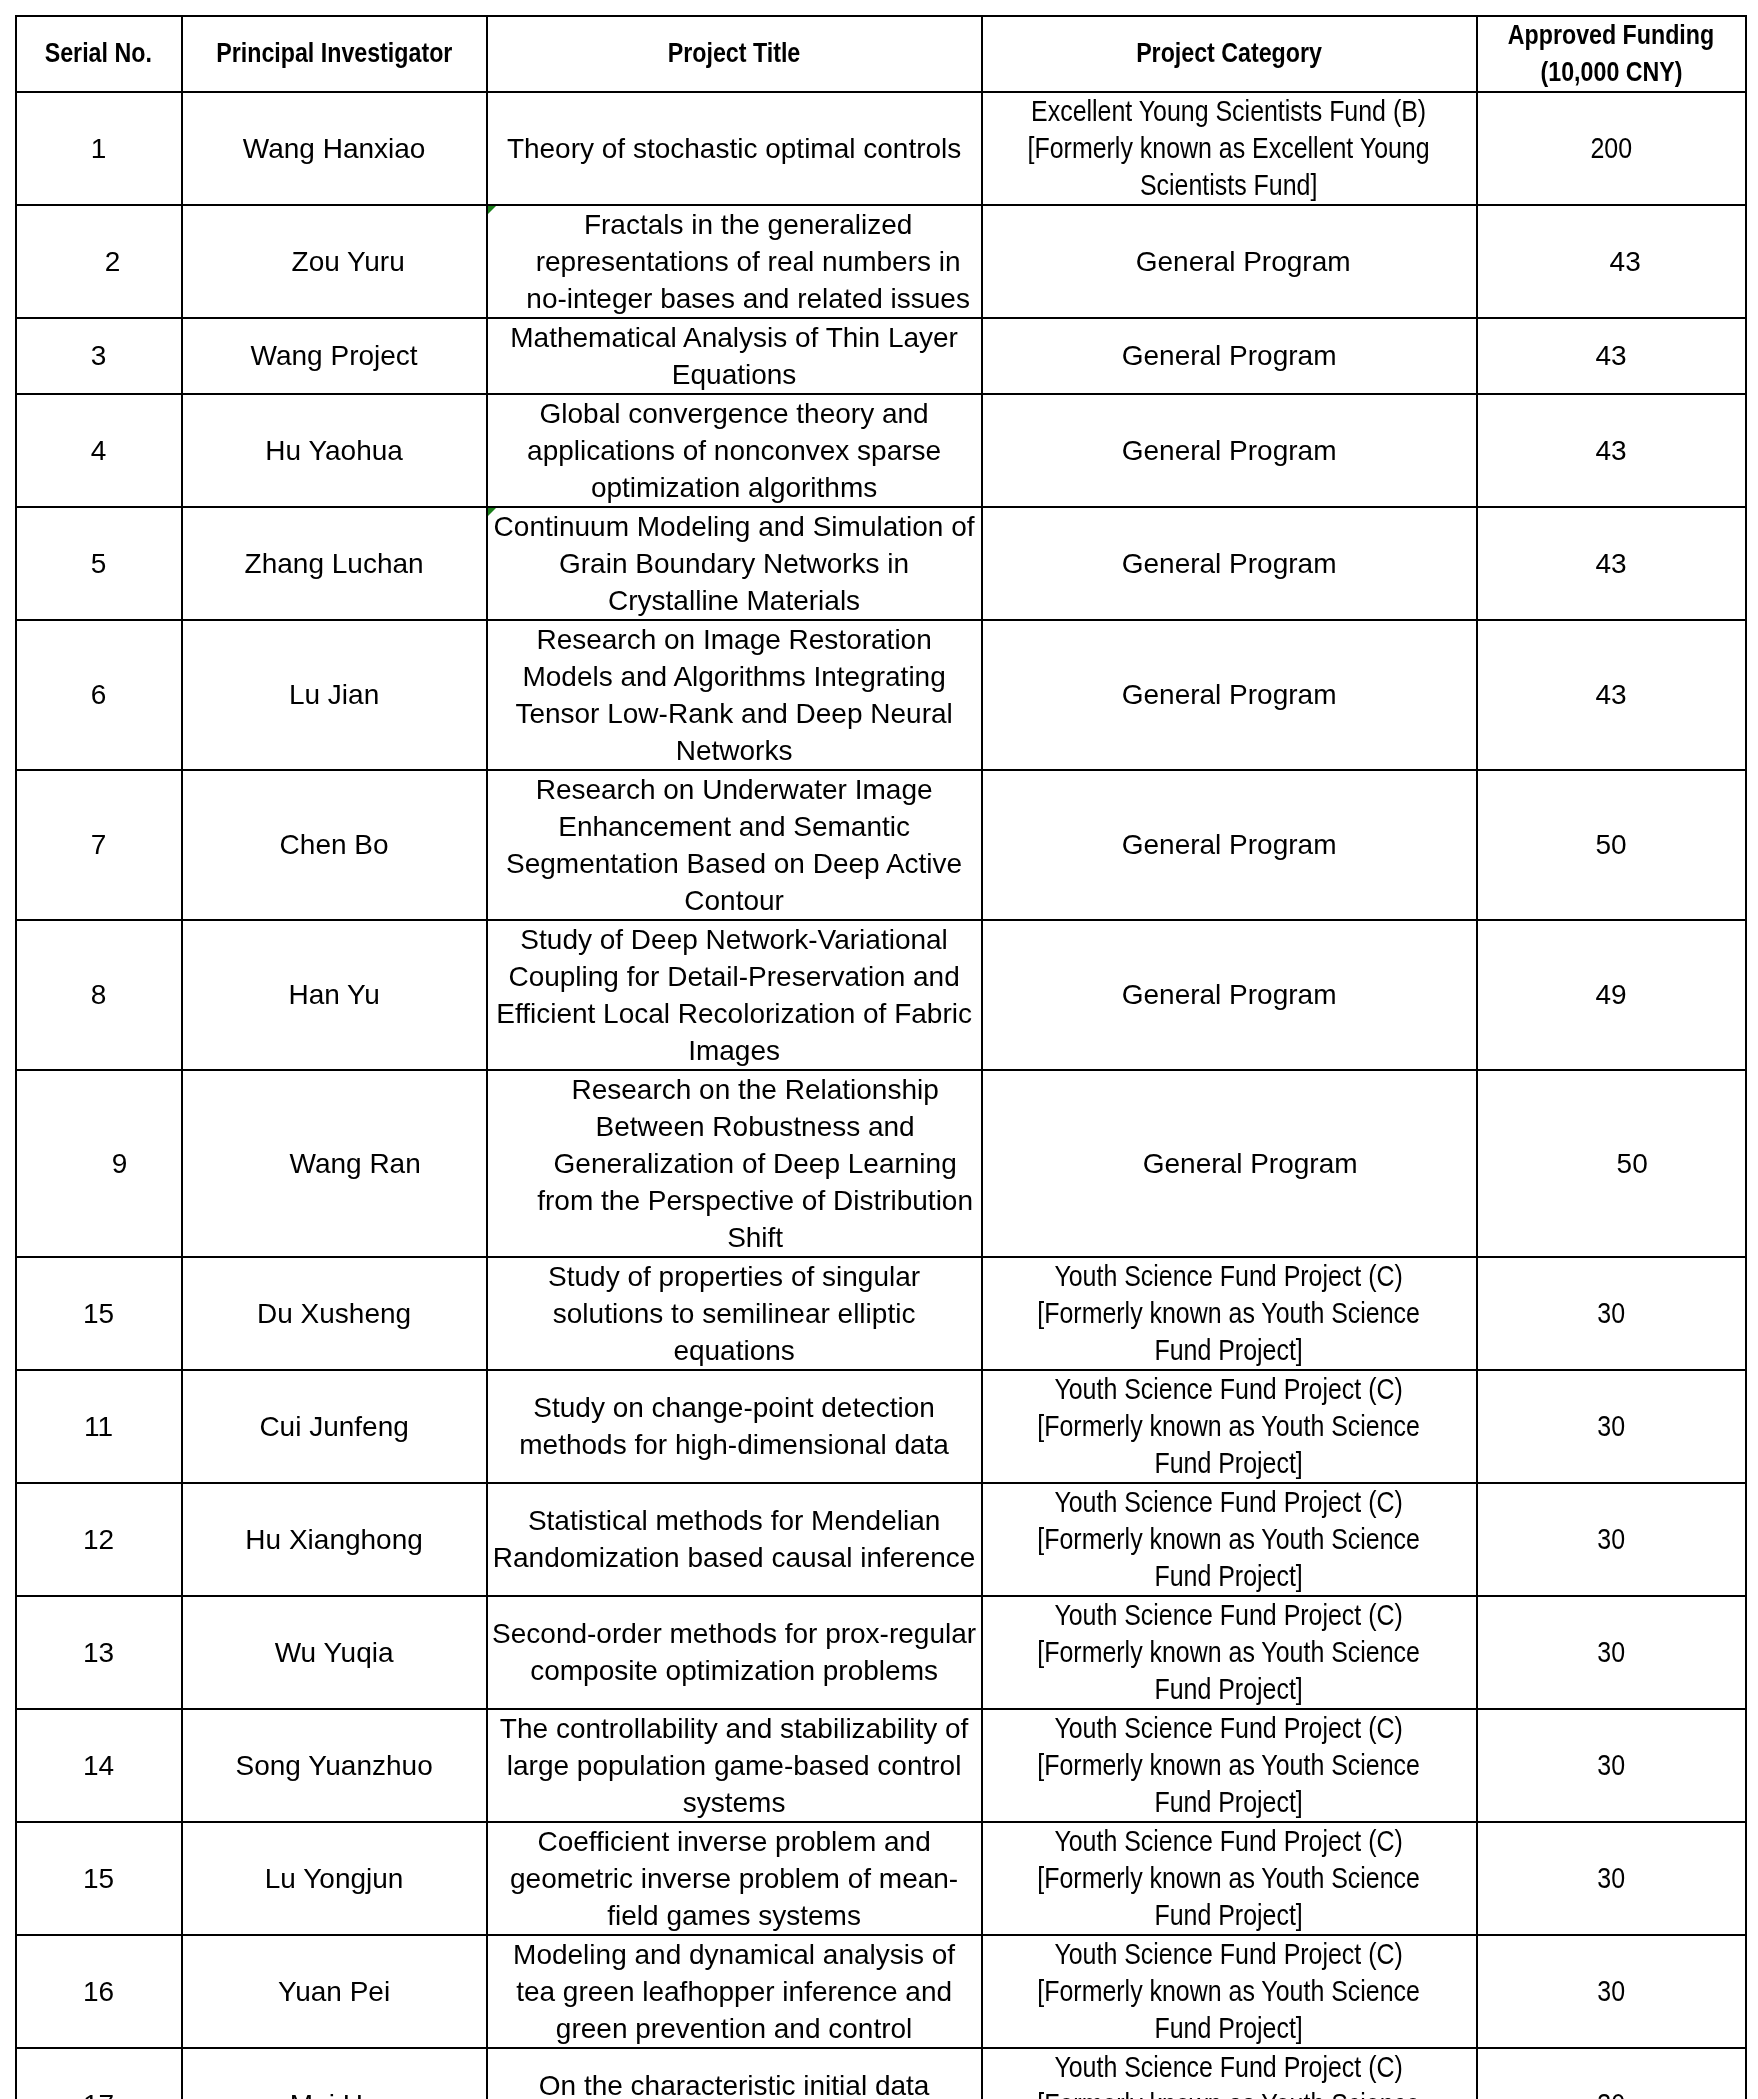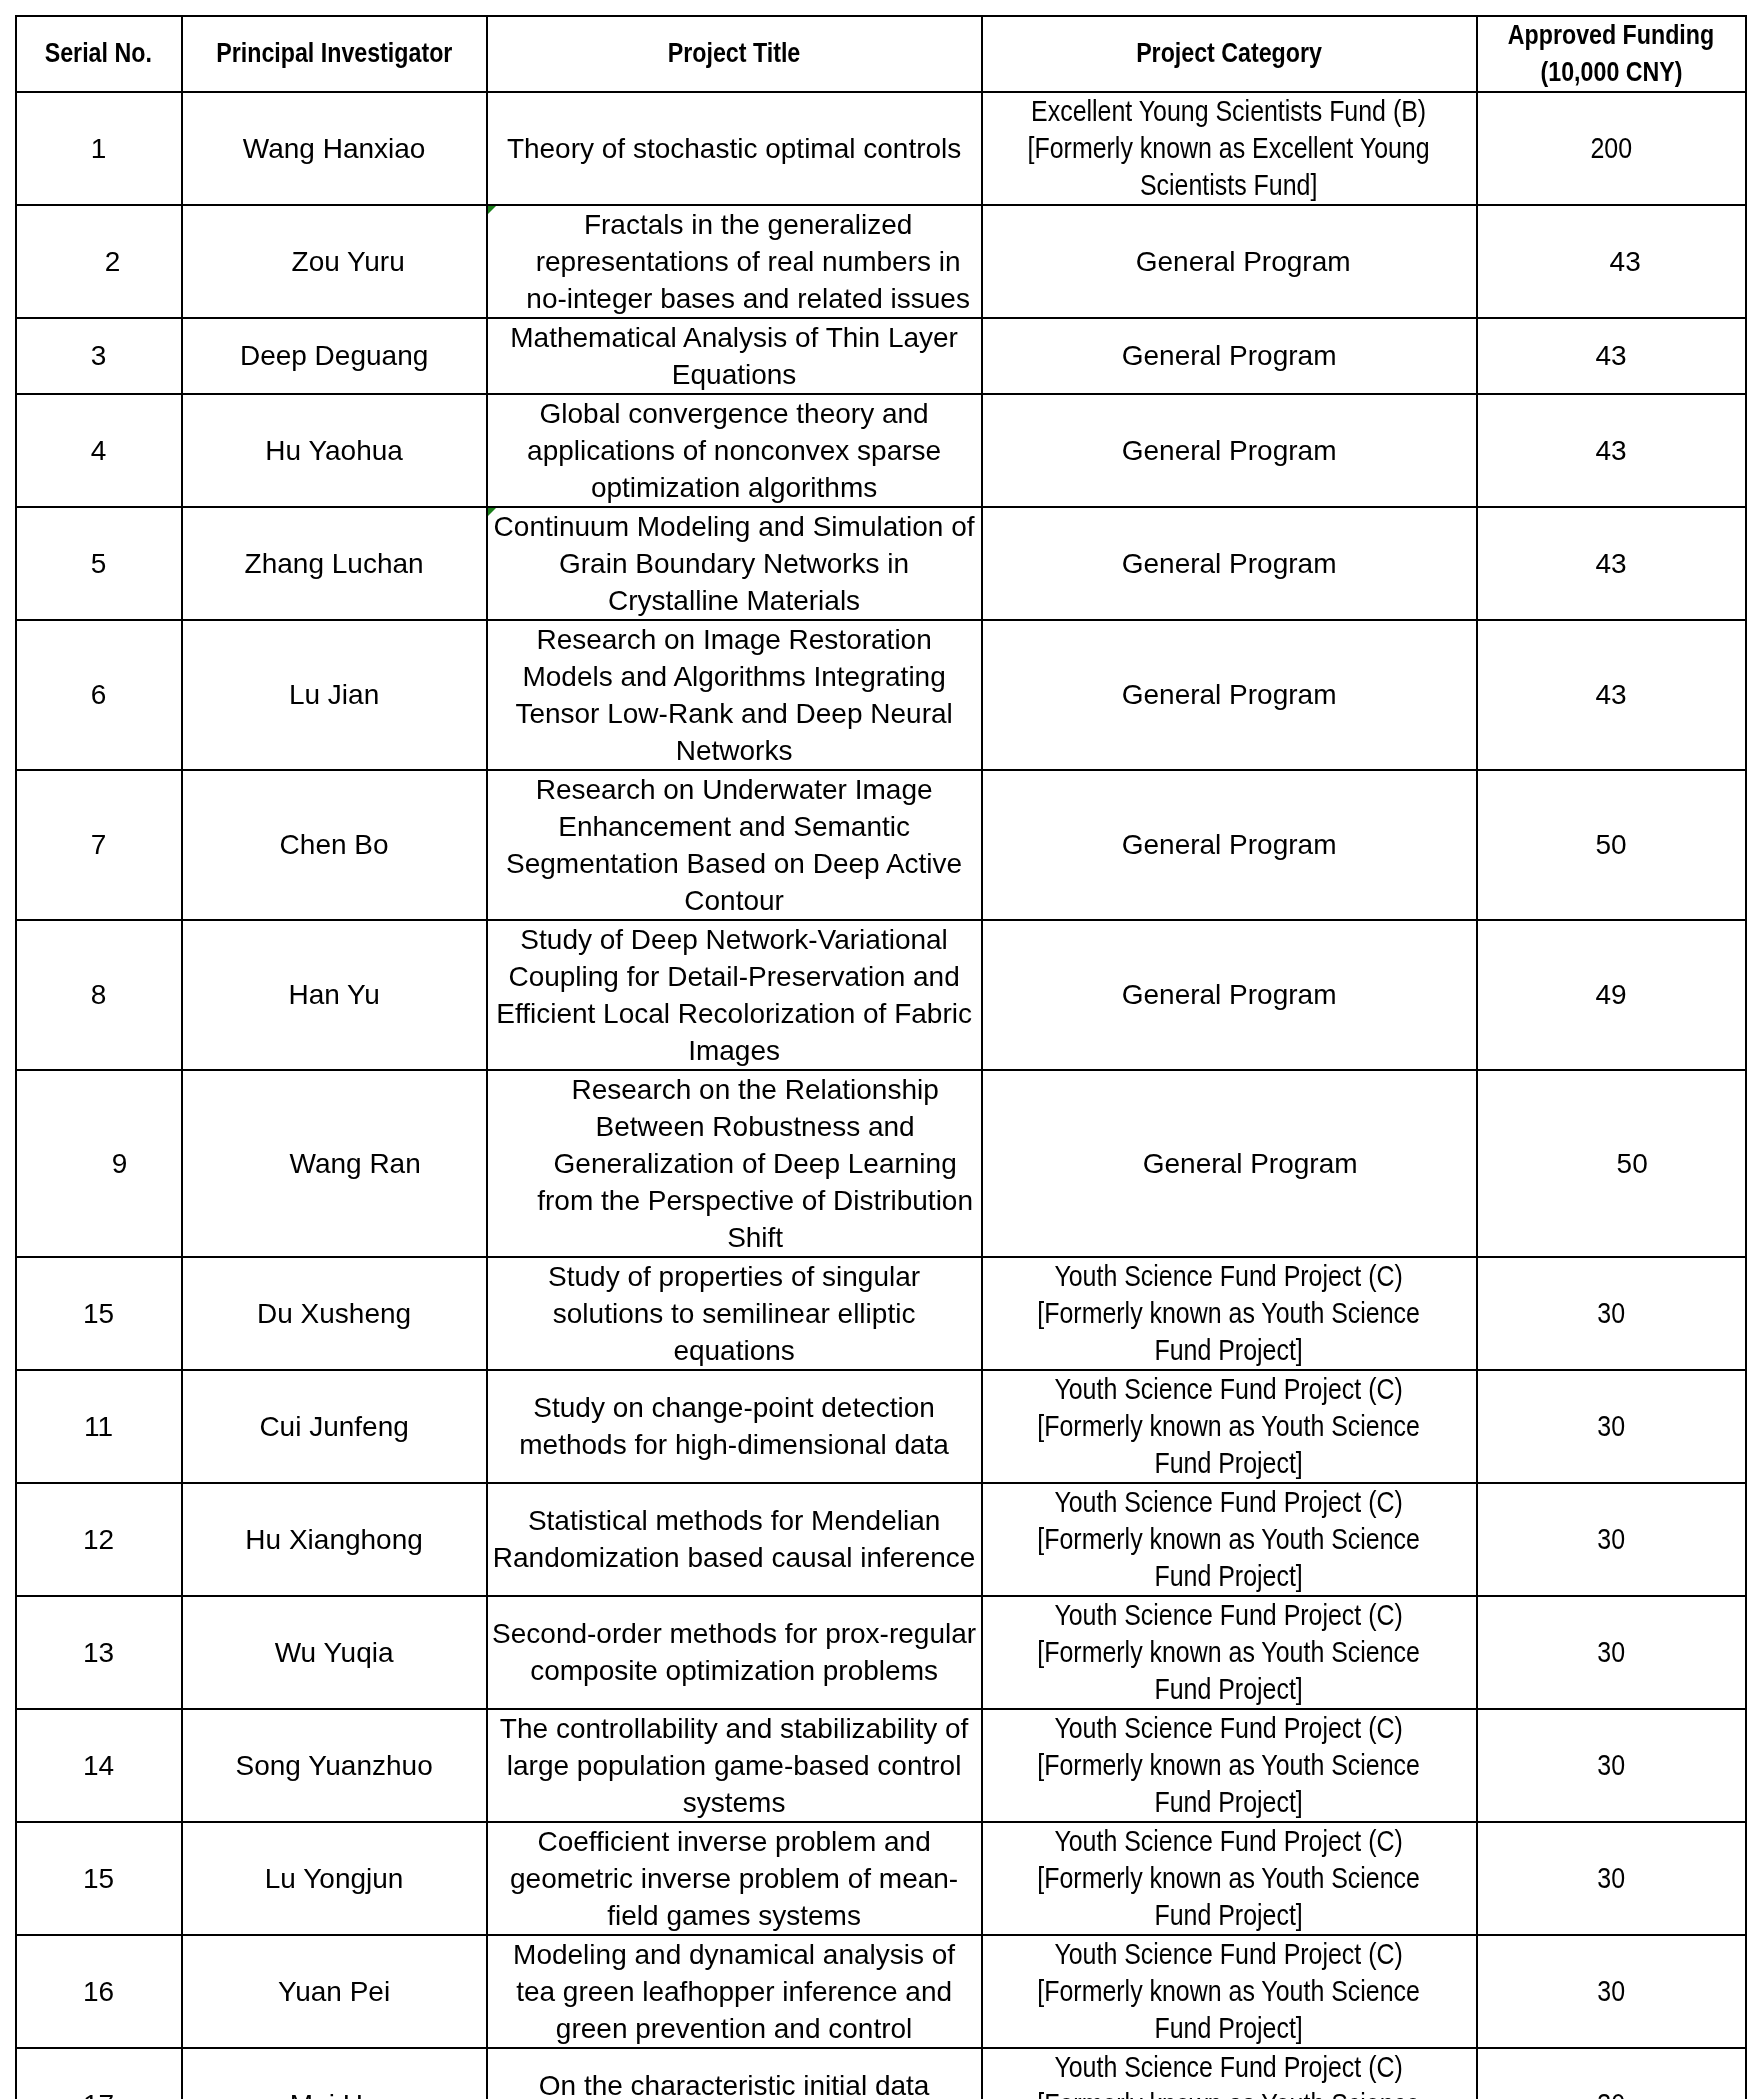--- a/index.html
+++ b/index.html
@@ -88,21 +88,21 @@
       </tr>
       <tr class="r-h2">
         <td><span>2</span></td>
         <td><span>Zou Yuru</span></td>
         <td><span class="note-mark"></span><span>Fractals in the generalized representations of real numbers in no-integer bases and related issues</span></td>
         <td><span>General Program</span></td>
         <td><span>43</span></td>
       </tr>
       <tr class="r-h3">
         <td><span>3</span></td>
-        <td><span>Deep Deguang</span></td>
+        <td><span>Wang Project</span></td>
         <td><span>Mathematical Analysis of Thin Layer Equations</span></td>
         <td><span>General Program</span></td>
         <td><span>43</span></td>
       </tr>
       <tr class="r-h4">
         <td><span>4</span></td>
         <td><span>Hu Yaohua</span></td>
         <td><span>Global convergence theory and applications of nonconvex sparse optimization algorithms</span></td>
         <td><span>General Program</span></td>
         <td><span>43</span></td>

